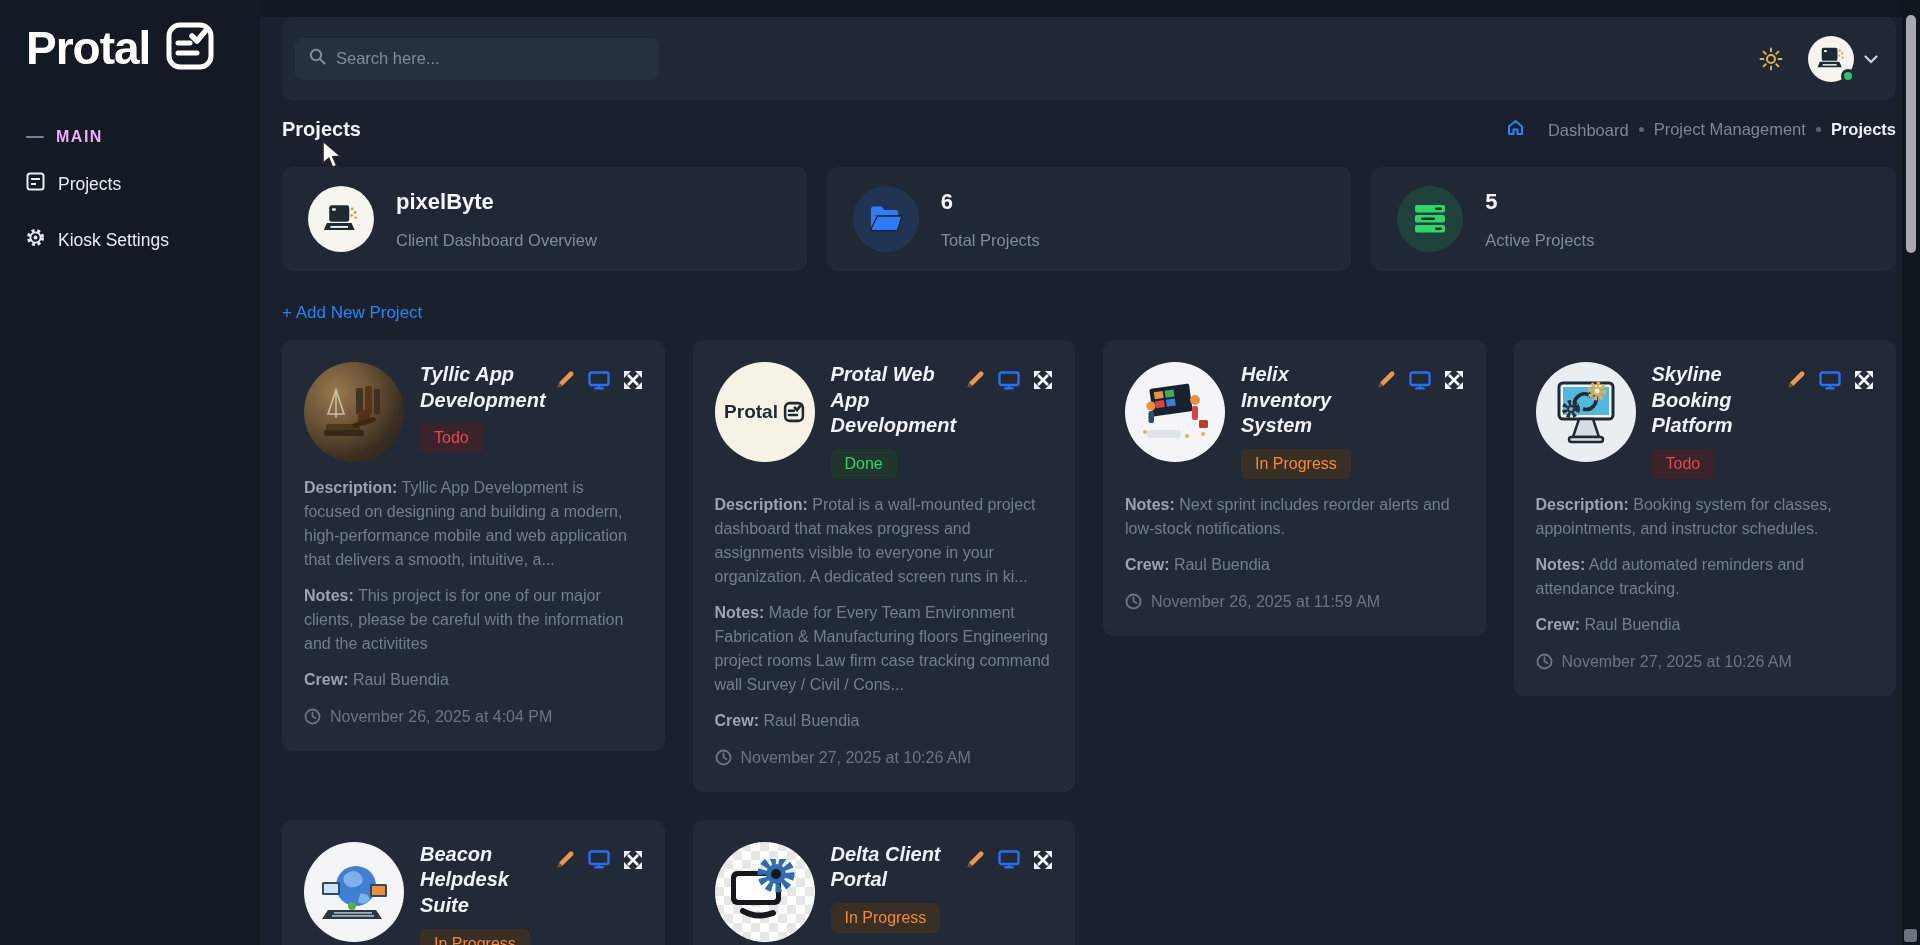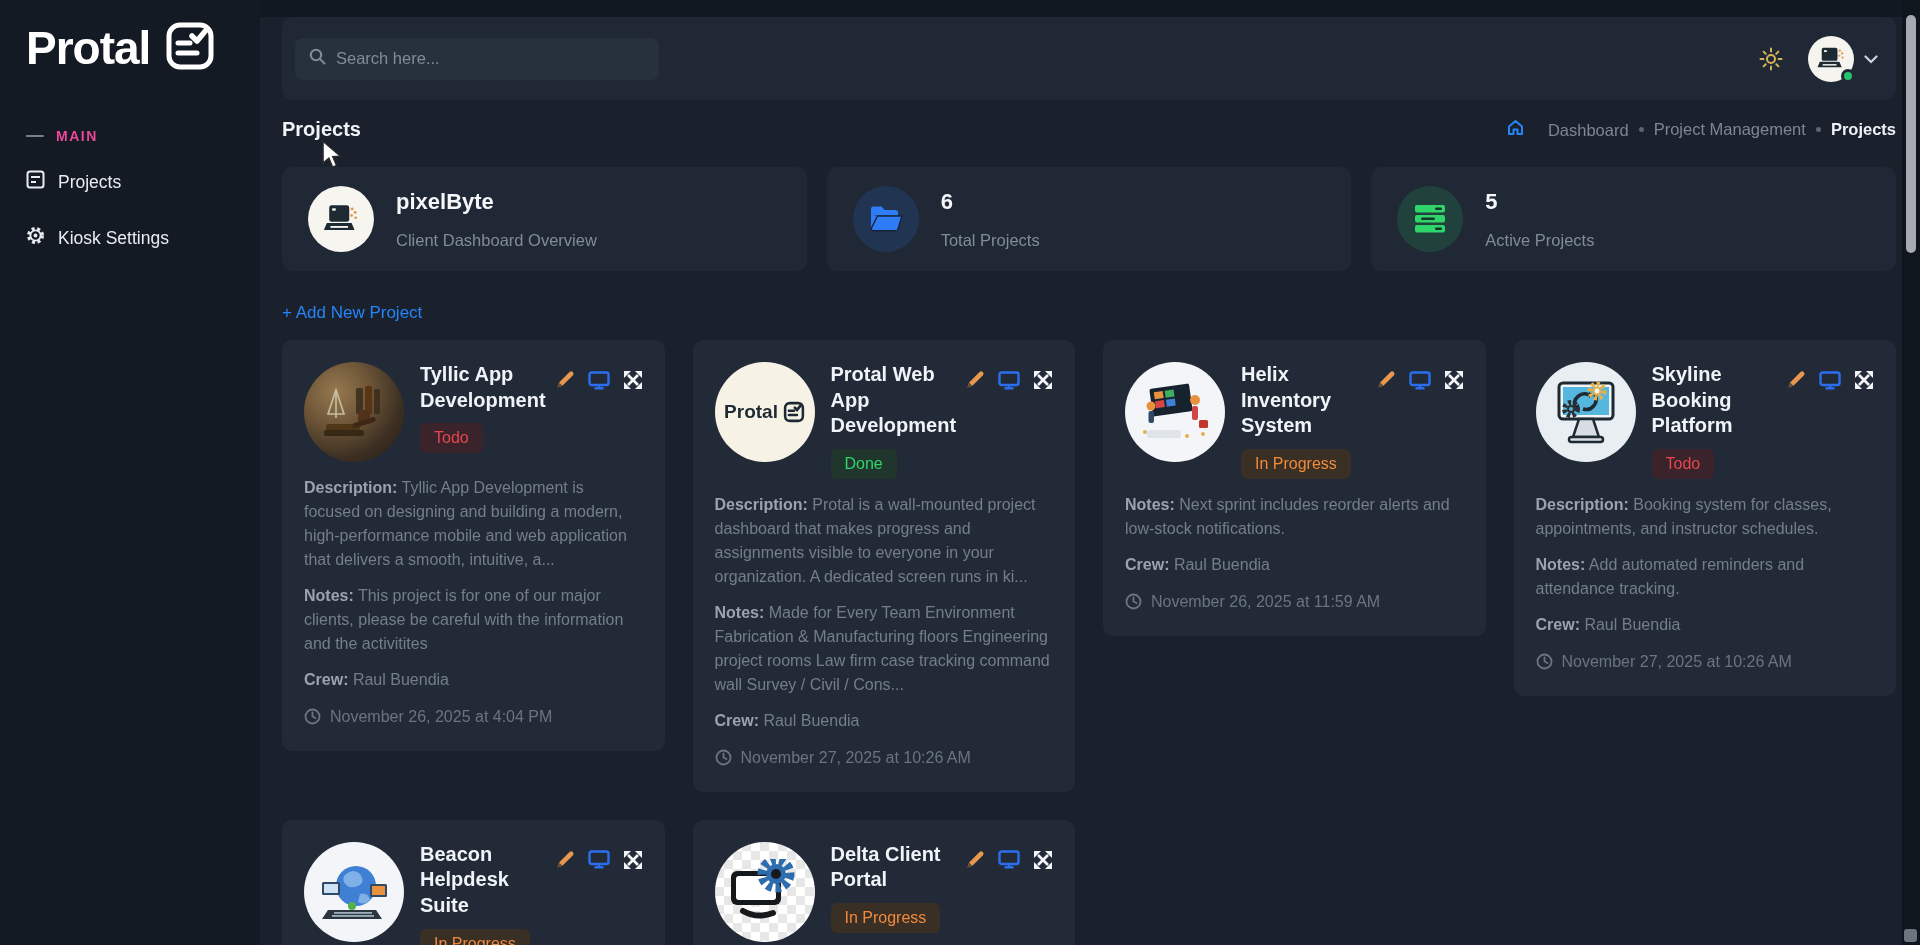--- a/index.html
+++ b/index.html
@@ -7,22 +7,22 @@
               font-family:"Liberation Sans", sans-serif; }
 
   
   .top-strip { position:absolute; left:260px; right:0; top:0; height:17px; background:#121822; }
   .sidebar { position:absolute; left:0; top:0; bottom:0; width:260px; background:#141a23; z-index:3; }
   .content { position:absolute; left:260px; top:0; right:18px; bottom:0; padding:17px 6px 0 22px; }
 
   
   .logo { display:flex; align-items:center; gap:14px; padding:20px 0 0 26px; color:#fff; }
   .logo-text { font-size:46px; font-weight:700; letter-spacing:-1px; }
-  .side-section { display:flex; align-items:center; gap:12px; color:#ec4899;
-                  font-size:14px; letter-spacing:1.5px; font-weight:700; margin:52px 0 0 26px; }
+  .side-section { display:flex; align-items:center; gap:12px; color:#f0abfc;
+                  font-size:16px; letter-spacing:1.5px; font-weight:700; margin:52px 0 0 26px; }
   .side-dash { width:18px; height:2px; background:#78828e; border-radius:1px; }
   .side-item { display:flex; align-items:center; gap:13px; color:#e9edf1; font-size:17.5px;
                padding:12px 26px; cursor:pointer; }
   .side-item + .side-item { margin-top:8px; }
   .side-item svg { flex:0 0 auto; }
 
   
   .topbar { height:83px; background:#1f2834; border-radius:10px; display:flex;
             align-items:center; justify-content:space-between; padding:0 18px 0 13px; }
   .search-box { display:flex; align-items:center; gap:10px; width:364px; height:42px;
@@ -61,21 +61,21 @@
   .add-link { display:inline-block; margin-top:32px; color:#2584f8; font-size:17px; cursor:pointer; }
 
   
   .grid { display:grid; grid-template-columns:repeat(4,1fr); column-gap:28px; row-gap:28px;
           margin-top:17px; align-items:start; }
   .card { background:#222a37; border-radius:10px; padding:22px; }
   .card-head { display:flex; gap:16px; }
   .p-avatar { width:100px; height:100px; border-radius:50%; flex:0 0 auto; overflow:hidden;
               display:flex; align-items:center; justify-content:center; position:relative; }
   .head-right { flex:1; min-width:0; }
-  .head-top { display:flex; align-items:flex-start; gap:8px; }
+  .head-top { display:flex; align-items:flex-start; gap:8px;font-style:italic; }
   .p-title { flex:1; color:#f0f3f7; font-size:20px; font-weight:700; line-height:1.28; }
   .icon-row { display:flex; align-items:center; gap:13px; padding-top:8px; }
   .icon-btn { cursor:pointer; display:flex; }
   .badge { display:inline-block; margin-top:10px; font-size:16px; padding:6px 14px; border-radius:6px; }
   .badge[data-status="todo"]     { color:#e8454e; background:#3a232a; }
   .badge[data-status="done"]     { color:#2fd46a; background:#20362d; }
   .badge[data-status="progress"] { color:#f08a3c; background:#3a2f25; }
 
   .card-body { margin-top:14px; }
   .card-body p { color:#747e8a; font-size:16px; line-height:1.5; margin-bottom:12px; }

